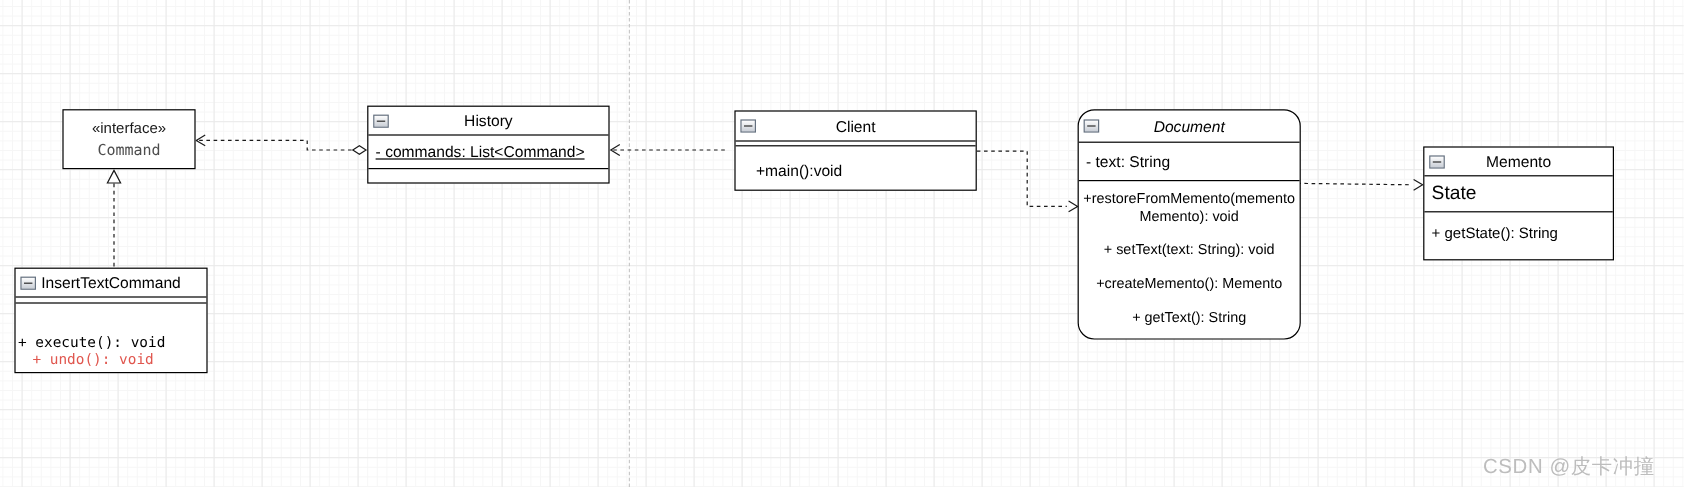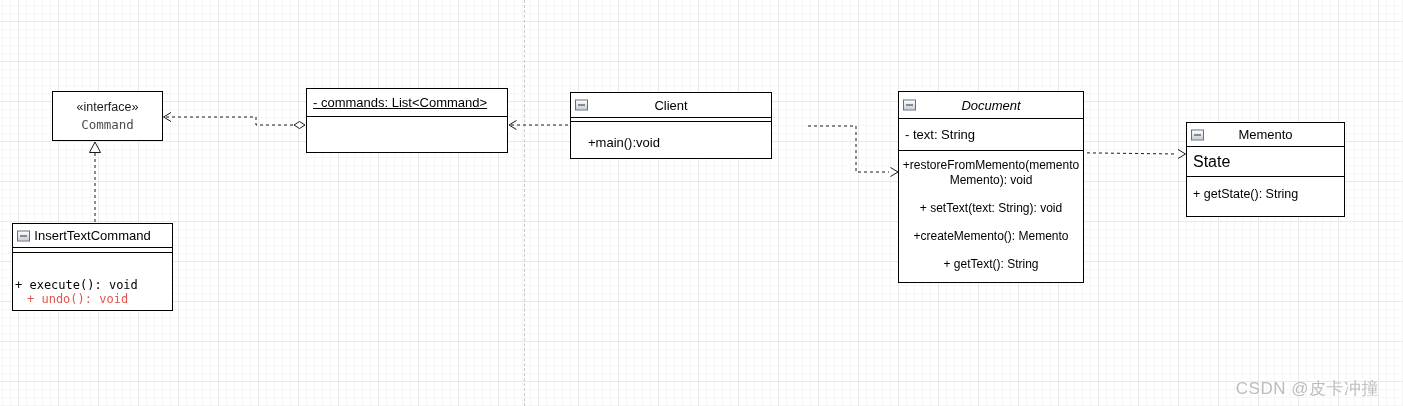--- a/index.html
+++ b/index.html
@@ -62,27 +62,27 @@
   }
   .box-itc .methods .m0 { padding-left:2px; }
   .box-itc .methods .m1 { padding-left:14px; color:#e0564e; }
 
   
   .box-history { left:306px; top:88px; width:202px; height:65px; }
   .box-history .uml-header { height:24px; }
   .box-history .attrs { height:28px; font-size:13px;text-decoration:underline; }
 
   
-  .box-client { left:570px; top:92px; width:202px; height:67px; }
+  .box-client { left:612px; top:92px; width:202px; height:67px; }
   .box-client .uml-header { height:25px; }
   .box-client .strip { height:4px; }
   .box-client .methods { padding-top:13px; padding-left:17px; font-size:13px; }
 
   
-  .box-document { left:898px; top:91px; width:186px; height:192px; }
+  .box-document { left:898px; top:91px; width:186px; height:192px;border-radius:14px; }
   .box-document .uml-header { height:27px; }
   .box-document .attrs { height:32px; font-size:13px; }
   .box-document .methods { padding:7px 2px 0 2px; font-size:12px; }
   .box-document .methods .m { text-align:center; line-height:15px; margin-bottom:13px; }
   .box-document .methods .m.first { text-align:center; }
 
   
   .box-memento { left:1186px; top:93px; width:159px; height:95px;margin-top:29px; }
   .box-memento .uml-header { height:24px; }
   .box-memento .attrs { height:30px; font-size:16px; }
@@ -142,20 +142,26 @@
       <span class="uml-title">InsertTextCommand</span>
     </div>
     <div class="strip"></div>
     <div class="methods">
       <div class="m0">+ execute(): void</div>
       <div class="m1">+ undo(): void</div>
     </div>
   </div>
 
   <div class="uml-class box-history">
+    <div class="uml-header">
+      <span class="collapse-icon">
+          <span class="minus"></span>
+        </span>
+      <span class="uml-title">History</span>
+    </div>
     <div class="attrs">
       <span>- commands: List&lt;Command&gt;</span>
     </div>
     <div class="methods"></div>
   </div>
 
   <div class="uml-class box-client">
     <div class="uml-header">
       <span class="collapse-icon">
           <span class="minus"></span>

